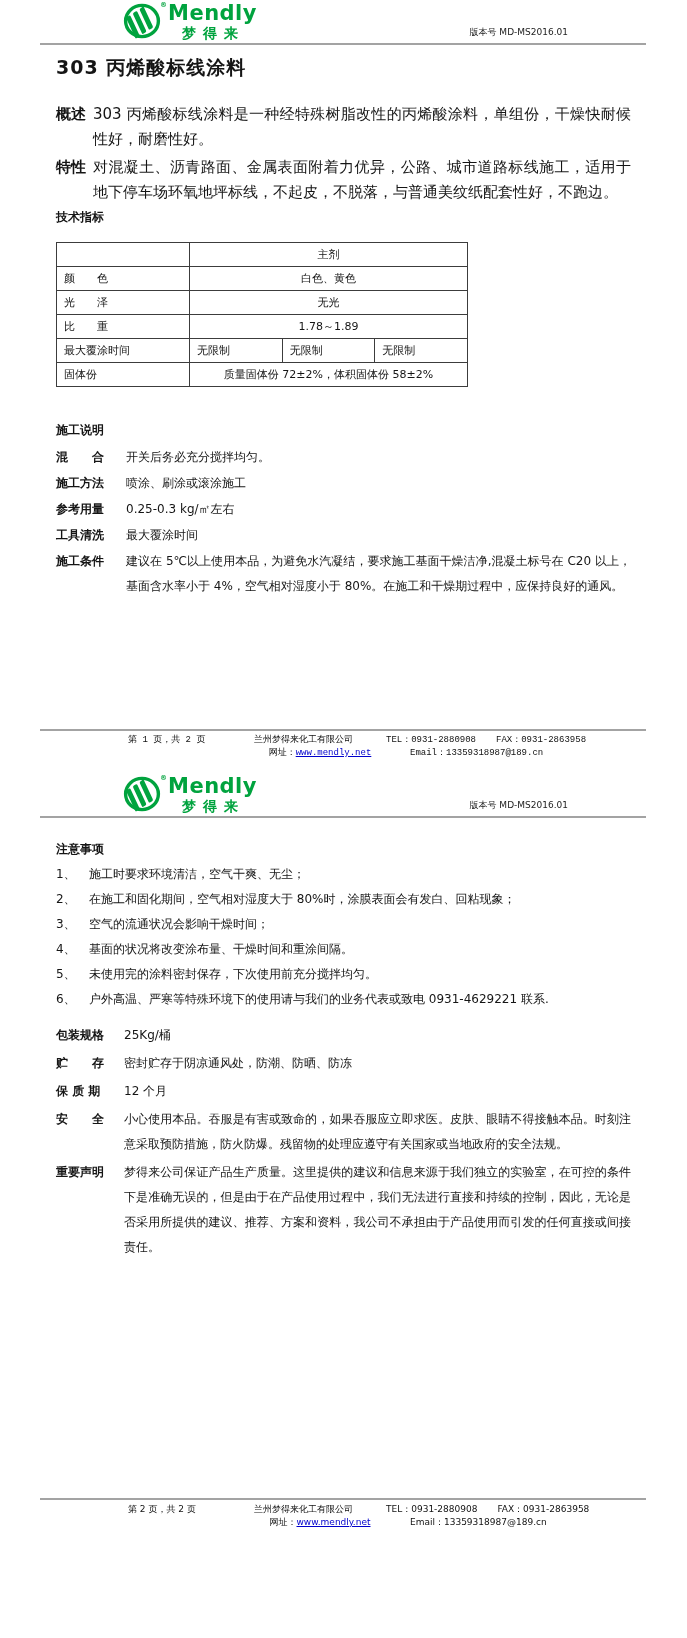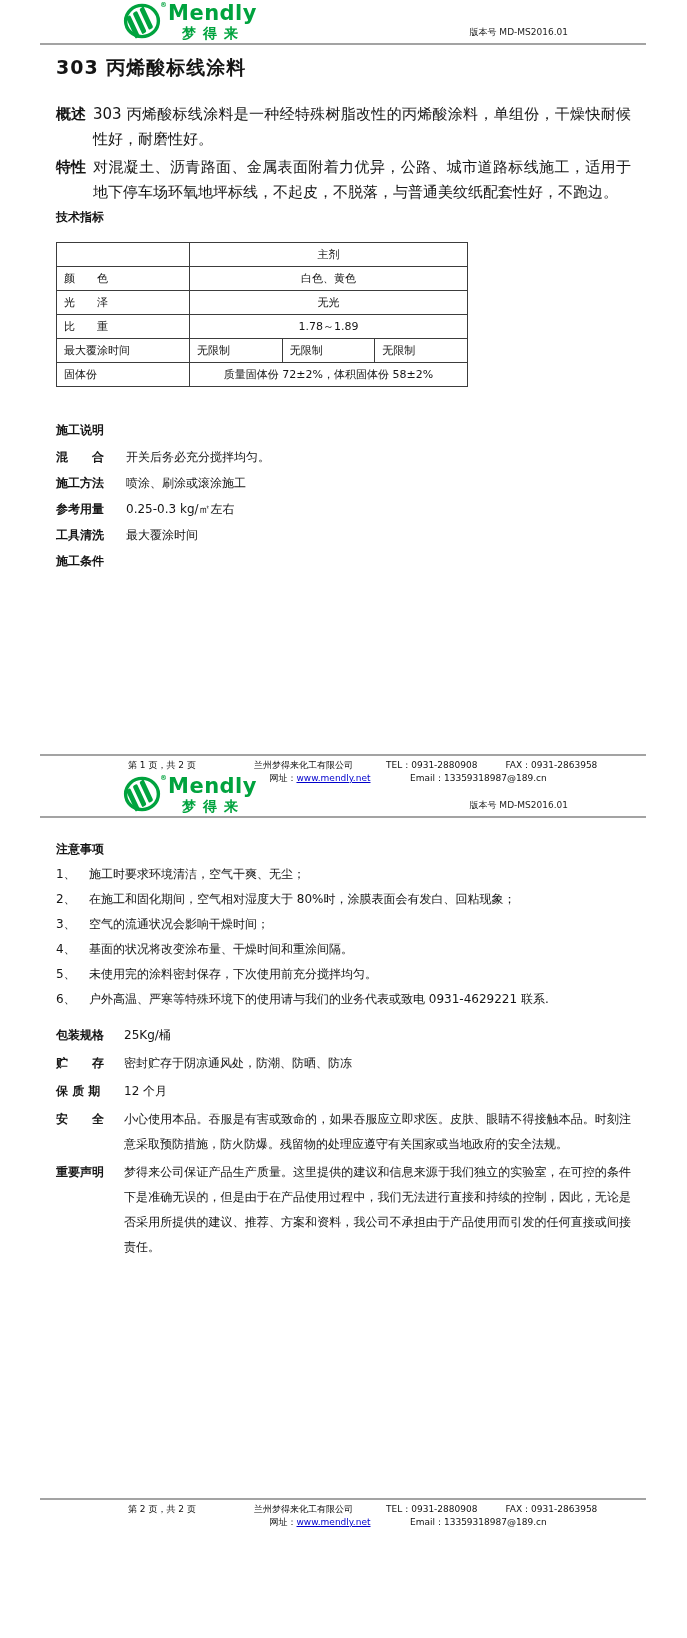--- a/index.html
+++ b/index.html
@@ -70,26 +70,26 @@
   .info-label { font-weight:bold; width:68px; flex:none; }
   .info-text { flex:1; margin:0; text-align:justify; }
 
   
   .pg-footer {
     position:absolute; left:40px; right:41px;
     border-top:2px solid #a3a3a3;
     padding:3px 0 0 88px;
     font-size:9px; line-height:13px; color:#111;
   }
-  #page-1 .pg-footer { top:754px; }
+  #page-1 .pg-footer { top:729px;font-family:Liberation Mono, monospace; }
   #page-2 .pg-footer { top:733px; }
   .f-grid { display:grid; grid-template-columns:126px 132px 1fr; }
   .f-cell { white-space:nowrap; }
   .f-center { text-align:center; }
-  .f-contacts { display:flex; gap:28px; }
+  .f-contacts { display:flex; gap:20px; }
   .f-email { padding-left:24px; }
   a.weblink { color:#0000cc; text-decoration:underline; }
 </style>
 </head>
 <body>
 
 <div class="canvas">
 
   <section class="page" id="page-1">
 
@@ -175,20 +175,21 @@
       <div class="cons-row">
         <span class="cons-label">参考用量</span>
         <p class="cons-text">0.25-0.3 kg/㎡左右</p>
       </div>
       <div class="cons-row">
         <span class="cons-label">工具清洗</span>
         <p class="cons-text">最大覆涂时间</p>
       </div>
       <div class="cons-row">
         <span class="cons-label">施工条件</span>
+        <p class="cons-text">建议在 5℃以上使用本品，为避免水汽凝结，要求施工基面干燥洁净,混凝土标号在 C20 以上，基面含水率小于 4%，空气相对湿度小于 80%。在施工和干燥期过程中，应保持良好的通风。</p>
       </div>
     </div>
 
     <footer class="pg-footer">
       <div class="f-grid">
         <div class="f-cell">第 1 页，共 2 页</div>
         <div class="f-cell">兰州梦得来化工有限公司</div>
         <div class="f-contacts">
           <span>TEL：0931-2880908</span>
           <span>FAX：0931-2863958</span>

